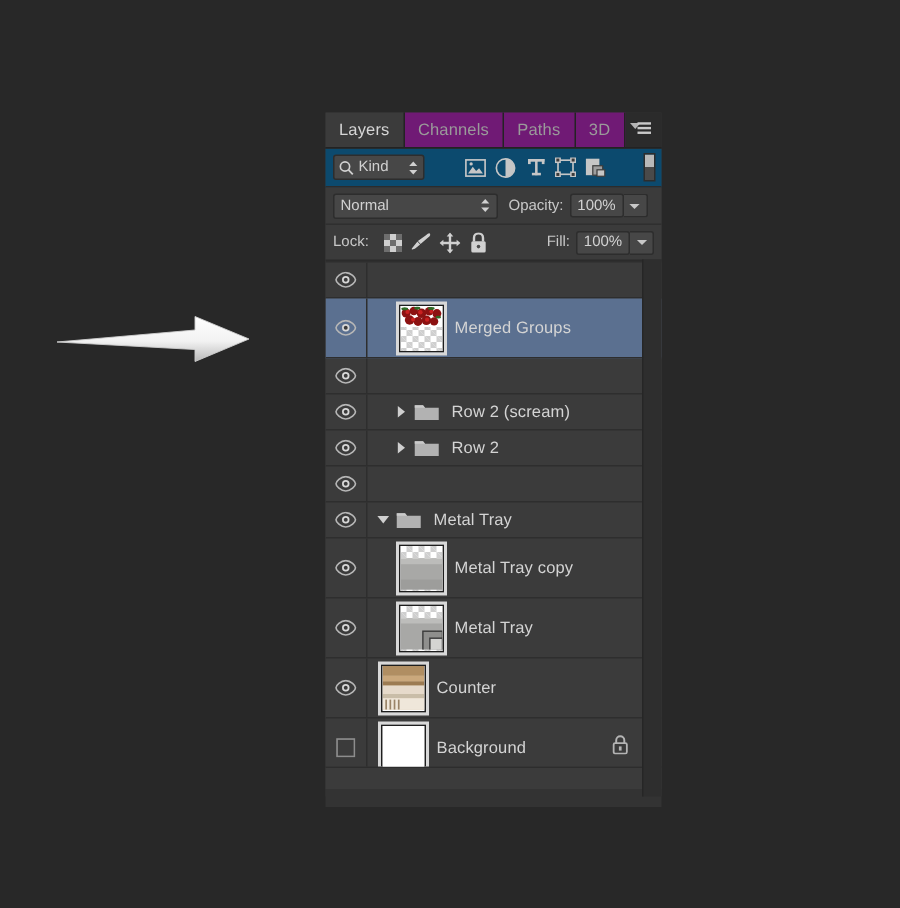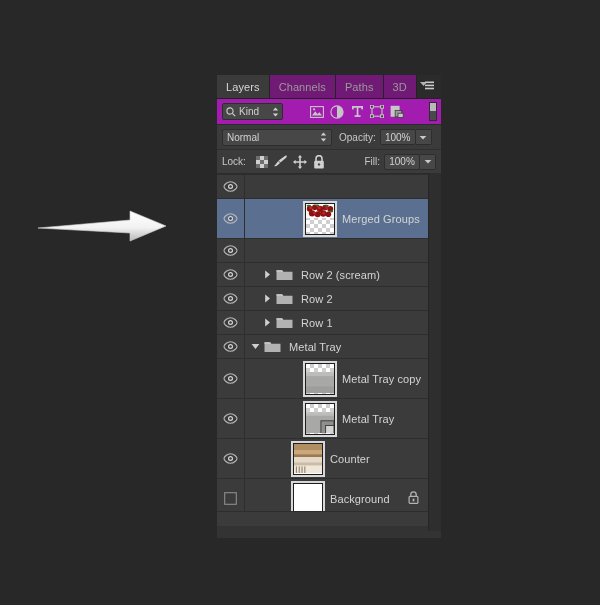--- a/index.html
+++ b/index.html
@@ -71,21 +71,21 @@
     bottom: 0;
     width: 20px;
     display: flex;
     align-items: center;
     justify-content: center;
   }
 
   
   .filter-row {
     height: 25px;
-    background: #a21caf;
+    background: #0c4a6e;
     display: flex;
     align-items: center;
     padding: 0 4px 0 5px;
     border-bottom: 1px solid #2c2c2c;
     gap: 18px;
   }
   .kind-select {
     width: 71px;
     height: 17px;
     background: #474747;
@@ -208,21 +208,21 @@
     border-top: 1px solid #2e2e2e;
   }
   .layer-row {
     display: flex;
     align-items: center;
     border-bottom: 1px solid #2e2e2e;
     box-sizing: border-box;
     height: 24px;
     position: relative;
   }
-  .layer-row.tall { height: 40px; gap: 39px; }
+  .layer-row.tall { height: 40px; }
   .layer-row.selected { background: #5b7090; }
   .eye-cell {
     width: 28px;
     min-width: 28px;
     height: 100%;
     display: flex;
     align-items: center;
     justify-content: center;
     border-right: 1px solid #2e2e2e;
     box-sizing: border-box;
@@ -579,35 +579,20 @@
           </div>
         </div>
         <div class="layer-row">
           <div class="eye-cell">
             <svg width="15" height="11" viewBox="0 0 15 11">
               <path d="M7.5,0.7 C11,0.7 14,4 14,5.5 C14,7 11,10.3 7.5,10.3 C4,10.3 1,7 1,5.5 C1,4 4,0.7 7.5,0.7 Z" fill="none" stroke="#b6b6b6" stroke-width="1.1"></path>
               <circle cx="7.5" cy="5.5" r="2.5" fill="#d8d8d8"></circle>
               <circle cx="7.5" cy="5.5" r="1.3" fill="#3b3b3b"></circle>
             </svg>
           </div>
-          <div class="row-body">
-            <div class="indent-12"></div>
-            <div class="disclosure">
-              <svg width="9" height="9" viewBox="0 0 9 9">
-                <path d="M2.2,0.6 L7,4.5 L2.2,8.4 Z" fill="#cfcfcf"></path>
-              </svg>
-            </div>
-            <div class="folder-icon-wrap">
-              <svg width="17" height="13" viewBox="0 0 17 13">
-                <path d="M0.5,2.2 L6,2.2 L7.4,3.8 L16.5,3.8 L16.5,12 L0.5,12 Z" fill="#b2b2b2"></path>
-                <path d="M0.5,2.2 L6,2.2 L7.4,3.8 L0.5,3.8 Z" fill="#cacaca"></path>
-              </svg>
-            </div>
-            <span class="layer-name">Row 1</span>
-          </div>
         </div>
         <div class="layer-row">
           <div class="eye-cell">
             <svg width="15" height="11" viewBox="0 0 15 11">
               <path d="M7.5,0.7 C11,0.7 14,4 14,5.5 C14,7 11,10.3 7.5,10.3 C4,10.3 1,7 1,5.5 C1,4 4,0.7 7.5,0.7 Z" fill="none" stroke="#b6b6b6" stroke-width="1.1"></path>
               <circle cx="7.5" cy="5.5" r="2.5" fill="#d8d8d8"></circle>
               <circle cx="7.5" cy="5.5" r="1.3" fill="#3b3b3b"></circle>
             </svg>
           </div>
           <div class="row-body">

